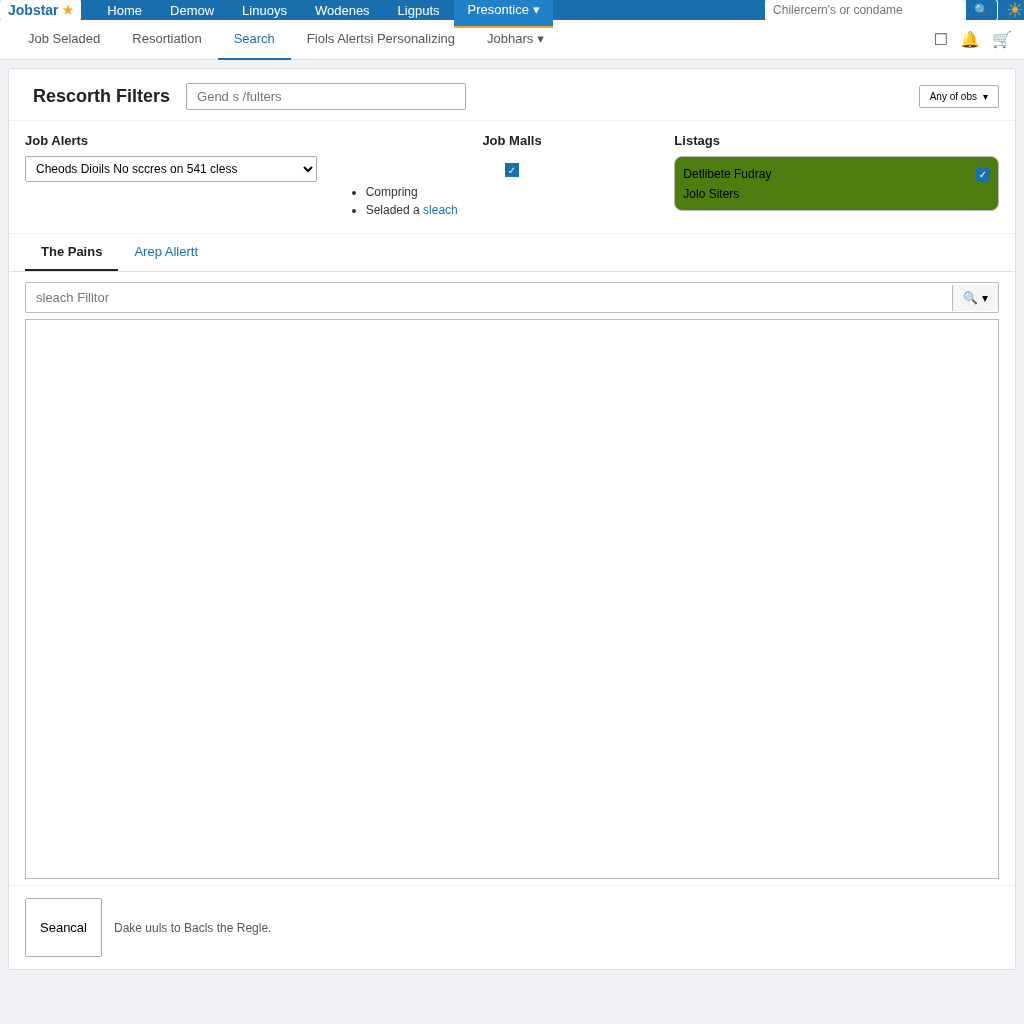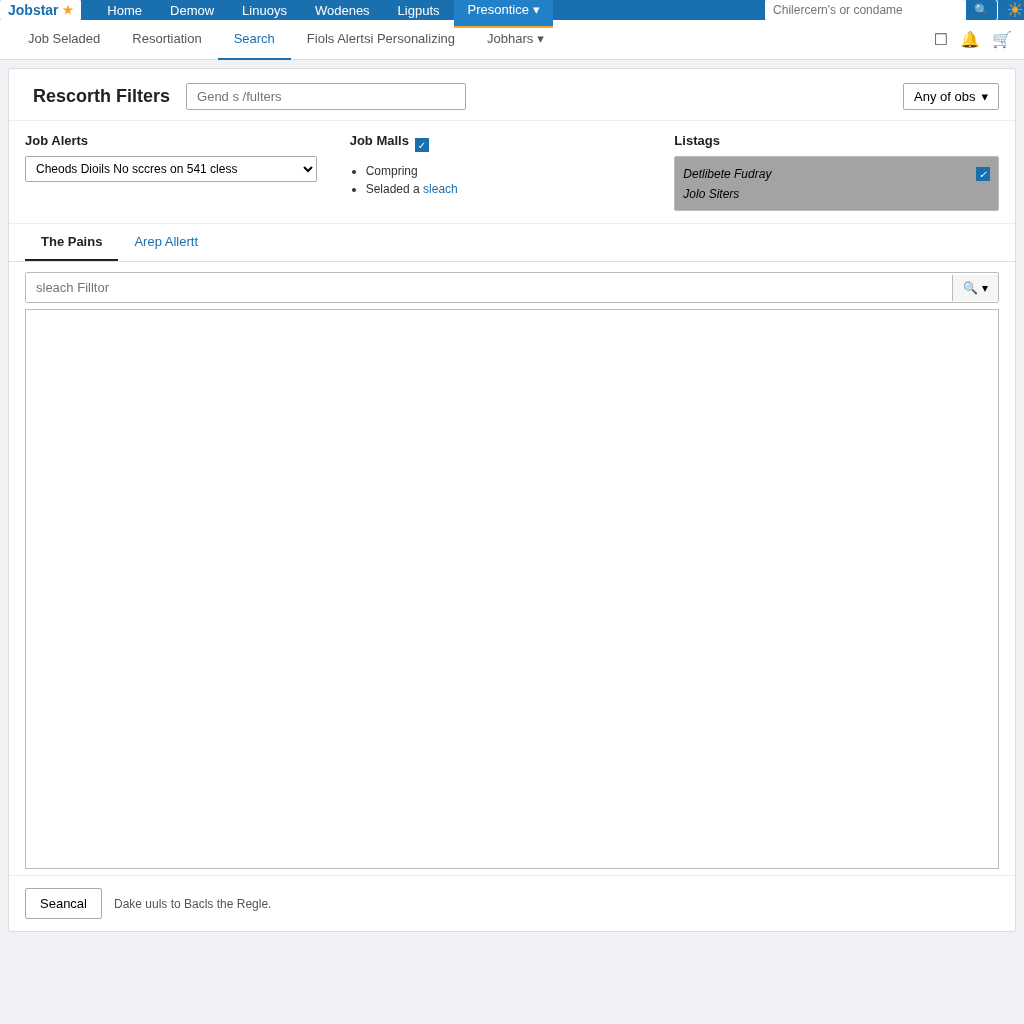--- a/index.html
+++ b/index.html
@@ -144,21 +144,21 @@
       padding: 5px 10px;
       font-size: 13px;
       border-radius: 2px;
       width: 280px;
     }
     .filters-dropdown {
       margin-left: auto;
       border: 1px solid #aaa;
       background: white;
       padding: 5px 10px;
-      font-size: 13px;
+      font-size: 10px;
       border-radius: 2px;
       cursor: pointer;
       display: flex;
       align-items: center;
       gap: 6px;
     }
 
     
     .filter-sections {
       display: flex;
@@ -218,24 +218,23 @@
     .filter-list a {
       color: #1a6faf;
       text-decoration: none;
     }
 
     .filter-section-right {
       flex: 1;
     }
     .listing-box {
       border: 1px solid #bbb;
-      border-radius: 2px;
+      border-radius: 8px;
       padding: 6px 8px;
-      background: #a3a3a3;
-      font-style: italic;
+      background: #4d7c0f;
     }
     .listing-row {
       display: flex;
       align-items: center;
       gap: 8px;
       padding: 3px 0;
       font-size: 12px;
     }
     .listing-row span {
       flex: 1;
@@ -319,21 +318,21 @@
     .footer-section {
       padding: 12px 16px;
       display: flex;
       align-items: center;
       gap: 12px;
       border-top: 1px solid #eee;
     }
     .cancel-btn {
       border: 1px solid #aaa;
       background: white;
-      padding: 7px 14px;
+      padding: 21px 14px;
       font-size: 13px;
       cursor: pointer;
       border-radius: 2px;
     }
     .footer-text {
       font-size: 12px;
       color: #555;
     }
   </style>
 </head>
@@ -391,21 +390,21 @@
 
     <div class="filter-section">
       <div class="filter-section-title">Job Alerts</div>
       <select class="filter-section-select">
         <option>Cheods Dioils No sccres on 541 cless</option>
       </select>
     </div>
 
     <div class="filter-section-middle">
       <div class="filter-section-middle-content">
-        <div style="display:flex; align-items:center; gap:6px; margin-bottom:8px;">
+        <div style="display:flex; align-items:center; gap:6px; margin-bottom:8px;flex-direction:column;">
           <span class="filter-section-title">Job Malls</span>
           <div class="checkbox-blue">✓</div>
         </div>
         <ul class="filter-list">
           <li>
             <span>Compring</span>
           </li>
           <li>
             <span>Seladed a</span>
             <a>sleach</a>

